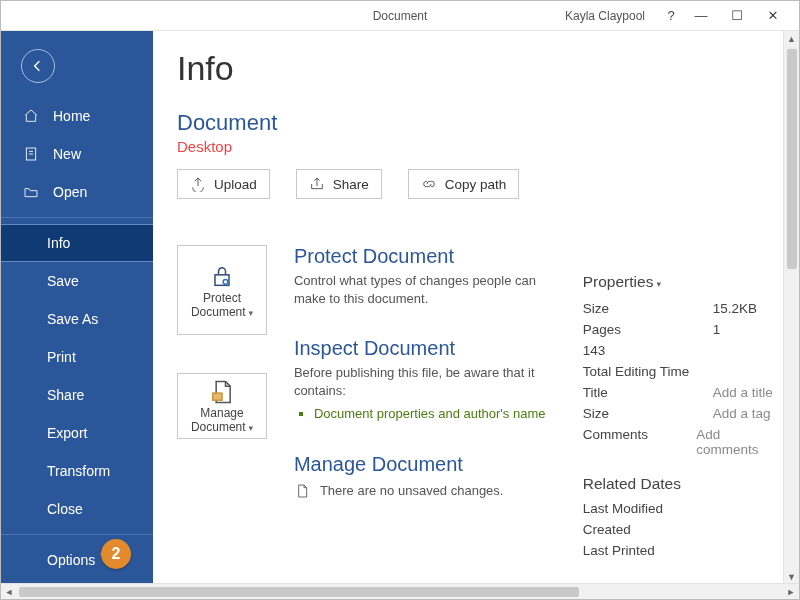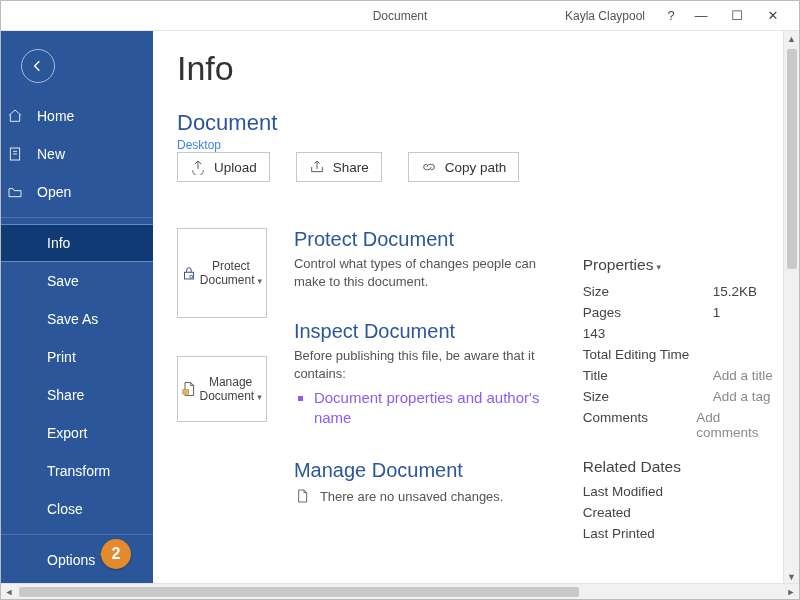--- a/index.html
+++ b/index.html
@@ -6,47 +6,47 @@
   body { font-family: "Segoe UI", Arial, sans-serif; font-size: 14px; color: #333; background: #fff; width: 800px; height: 600px; overflow: hidden; position: relative; border:1px solid #bbb;}
   .titlebar { height: 30px; background: #fff; display: flex; align-items: center; padding: 0 8px; font-size: 12px; color: #555; border-bottom:1px solid #e6e6e6;}
   .titlebar .title-center { position:absolute; left:50%; transform:translateX(-50%); }
   .titlebar .title-user { margin-left:auto; margin-right:14px;}
   .titlebar .win-btn { width:36px; text-align:center; font-size:13px; color:#444; cursor:default;}
   .titlebar .help { width:24px; text-align:center;}
   .body { display:flex; height:554px; }
   .sidebar { width:152px; background:#2b579a; color:#fff; display:flex; flex-direction:column; padding-top:12px;}
   .sidebar .back { width:34px; height:34px; border:1px solid #a9bcd9; border-radius:50%; margin:6px 0 14px 20px; display:flex; align-items:center; justify-content:center; cursor:default;}
   .sidebar .back svg { width:16px; height:16px; stroke:#fff; fill:none; stroke-width:2;}
-  .side-item { display:flex; align-items:center; height:38px; padding-left:6px; gap:14px; cursor:default; font-size:14px;}
+  .side-item { display:flex; align-items:center; height:38px; padding-left:22px; gap:14px; cursor:default; font-size:14px;}
   .side-item.iconless { padding-left:46px; }
   .side-item.active { background:#0f3a73; border:1px solid #5e8bc7; border-left:none; border-right:none;}
   .side-item .ic { width:16px; height:16px; display:flex; align-items:center; justify-content:center;}
   .side-item .ic svg { width:16px; height:16px; stroke:#fff; fill:none; stroke-width:1.3;}
   .divider { height:1px; background:#4a74b1; margin:6px 0;}
   .main { flex:1; position:relative; overflow:hidden; background:#fff;}
   .vscroll { position:absolute; right:0; top:0; width:16px; height:100%; background:#f1f1f1; border-left:1px solid #e3e3e3; display:flex; flex-direction:column; align-items:center;}
   .vscroll .arrow { height:16px; width:100%; display:flex; align-items:center; justify-content:center; color:#666; font-size:9px;}
   .vscroll .thumb { width:10px; background:#c9c9c9; border-radius:2px; height:220px; margin-top:2px;}
   .content { padding:18px 24px 4px 24px; height:100%; overflow:hidden;}
   h1.page-title { font-size:34px; font-weight:300; color:#333; margin-bottom:22px;}
   .doc-name { color:#2b579a; font-size:22px; font-weight:400;}
-  .doc-loc { font-size:12px; color:#3b82f6; margin-top:2px; margin-bottom:0;}
+  .doc-loc { font-size:15px; color:#ef4444; margin-top:2px; margin-bottom:14px;}
   .action-row { display:flex; gap:26px; margin-bottom:46px;}
   .action-btn { border:1px solid #c8c8c8; background:#fff; padding:6px 12px; display:flex; align-items:center; gap:8px; font-size:13.5px; color:#333; cursor:default;}
   .action-btn svg { width:16px; height:16px; stroke:#444; fill:none; stroke-width:1.3;}
   .info-grid { display:flex; gap:26px;}
   .tiles-col { width:92px; display:flex; flex-direction:column; gap:38px;}
-  .tile { border:1px solid #c8c8c8; width:90px; height:90px; display:flex; align-items:center; justify-content:center; text-align:center; font-size:12px; color:#444; gap:0; padding:4px 2px; cursor:default;}
+  .tile { border:1px solid #c8c8c8; width:90px; height:90px; display:flex; flex-direction:column; align-items:center; justify-content:center; text-align:center; font-size:12px; color:#444; gap:0; padding:4px 2px; cursor:default;}
   .tile svg { width:28px; height:30px; }
   .tile .caret { font-size:9px; color:#666; margin-left:3px;}
   .sections-col { width:260px; display:flex; flex-direction:column; gap:30px;}
   .sec-title { color:#2b579a; font-size:20px; font-weight:400; margin-bottom:4px;}
   .sec-desc { font-size:13px; color:#555; line-height:1.35;}
   .sec-desc ul { margin:6px 0 0 20px; }
-  .sec-desc li { font-size:15px; color:#8b5cf6; list-style:square; line-height:1.35;}
+  .sec-desc li { font-size:13px; color:#4d7c0f; list-style:square; line-height:1.35;}
   .manage-row { display:flex; align-items:center; gap:10px; margin-top:6px;}
   .manage-row svg{ width:16px; height:16px; stroke:#555; fill:none; stroke-width:1.3;}
   .props-col { flex:1; padding-left:6px; font-size:13.5px; color:#444;}
   .props-head { font-size:15.5px; color:#444; margin-bottom:10px;margin-top:28px;}
   .props-head .caret { font-size:9px; margin-left:3px; color:#666;}
   .prop-row { display:flex; margin-bottom:6px;}
   .prop-row .k { width:130px; color:#444;}
   .prop-row .v { color:#444;}
   .prop-row .v.placeholder { color:#8a8a8a;}
   .rel-head { font-size:15.5px; color:#444; margin:18px 0 8px 0;}

